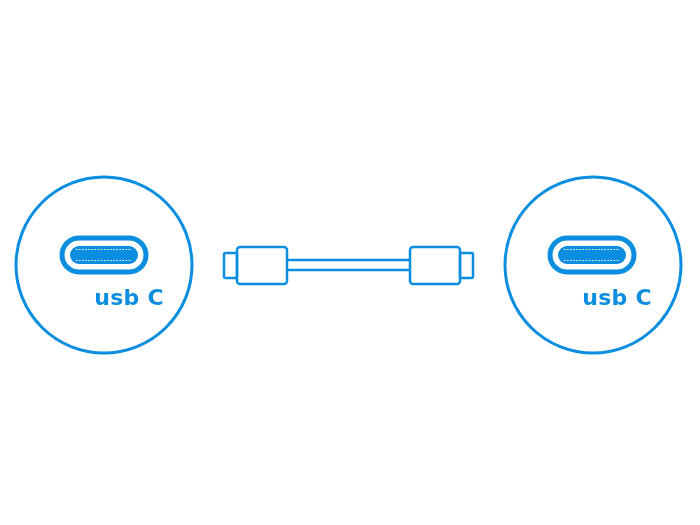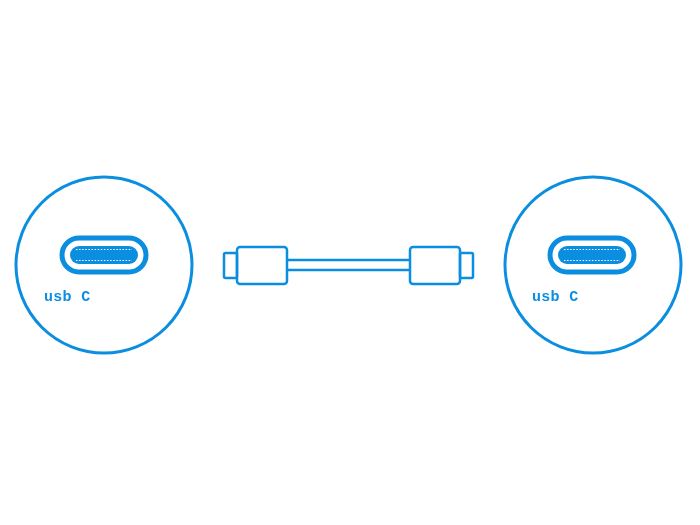--- a/index.html
+++ b/index.html
@@ -2,26 +2,25 @@
 <html><head>
   <meta charset="utf-8">
   <style>
     html, body { margin: 0; padding: 0; background: #ffffff; }
     body { width: 700px; height: 525px; position: relative; overflow: hidden; font-family: "DejaVu Sans", sans-serif; }
     .canvas { position: absolute; left: 0; top: 0; width: 700px; height: 525px; }
     .label {
       position: absolute;
       top: 288px;
       width: 120px;
-      text-align: left;
+      text-align: right;
       font-weight: bold;
-      font-size: 15px;
+      font-size: 22px;
       line-height: 20px;
       letter-spacing: 0.3px;
-      font-family: Liberation Mono, monospace;
     }
   </style>
 </head>
 <body>
 
 <svg class="canvas" width="700" height="525" viewBox="0 0 700 525" xmlns="http://www.w3.org/2000/svg">
 
   <g>
     <circle cx="104" cy="265" r="88" fill="none" stroke="#0b8ee0" stroke-width="3"></circle>
     <g>

